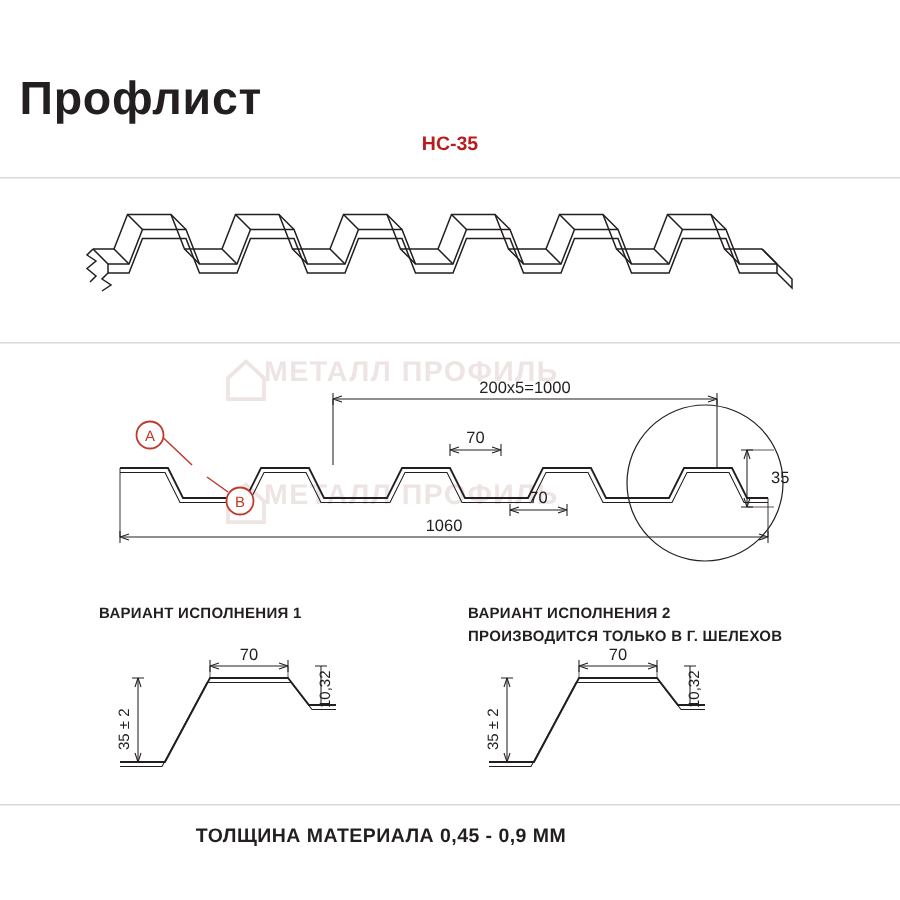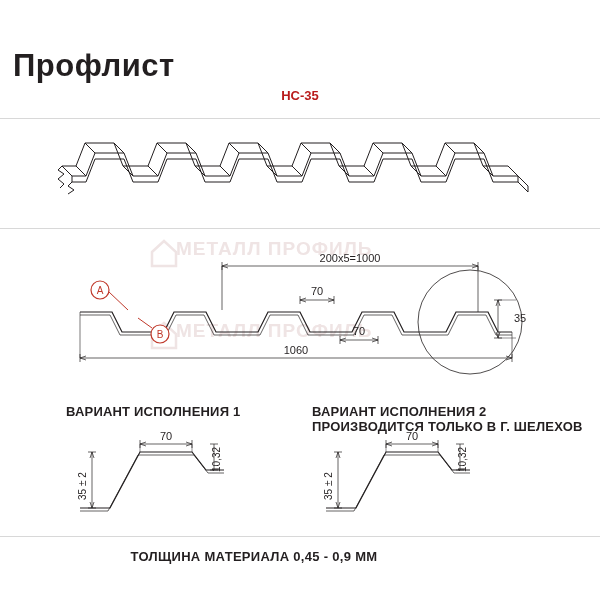--- a/index.html
+++ b/index.html
@@ -67,21 +67,21 @@
   }
   .svg-layer {
     position: absolute;
     top: 0;
     left: 0;
     width: 600px;
     height: 600px;
   }
   .variant-label {
     position: absolute;
-    font-size: 13px;
+    font-size: 10px;
     font-weight: bold;
     letter-spacing: 0.2px;
   }
   .v1 { top: 404px; left: 66px; }
   .v2 { top: 404px; left: 312px; }
   .v2b { top: 419px; left: 312px; text-align: center; }
   .footer {
     position: absolute;
     top: 549px;
     left: 0;

